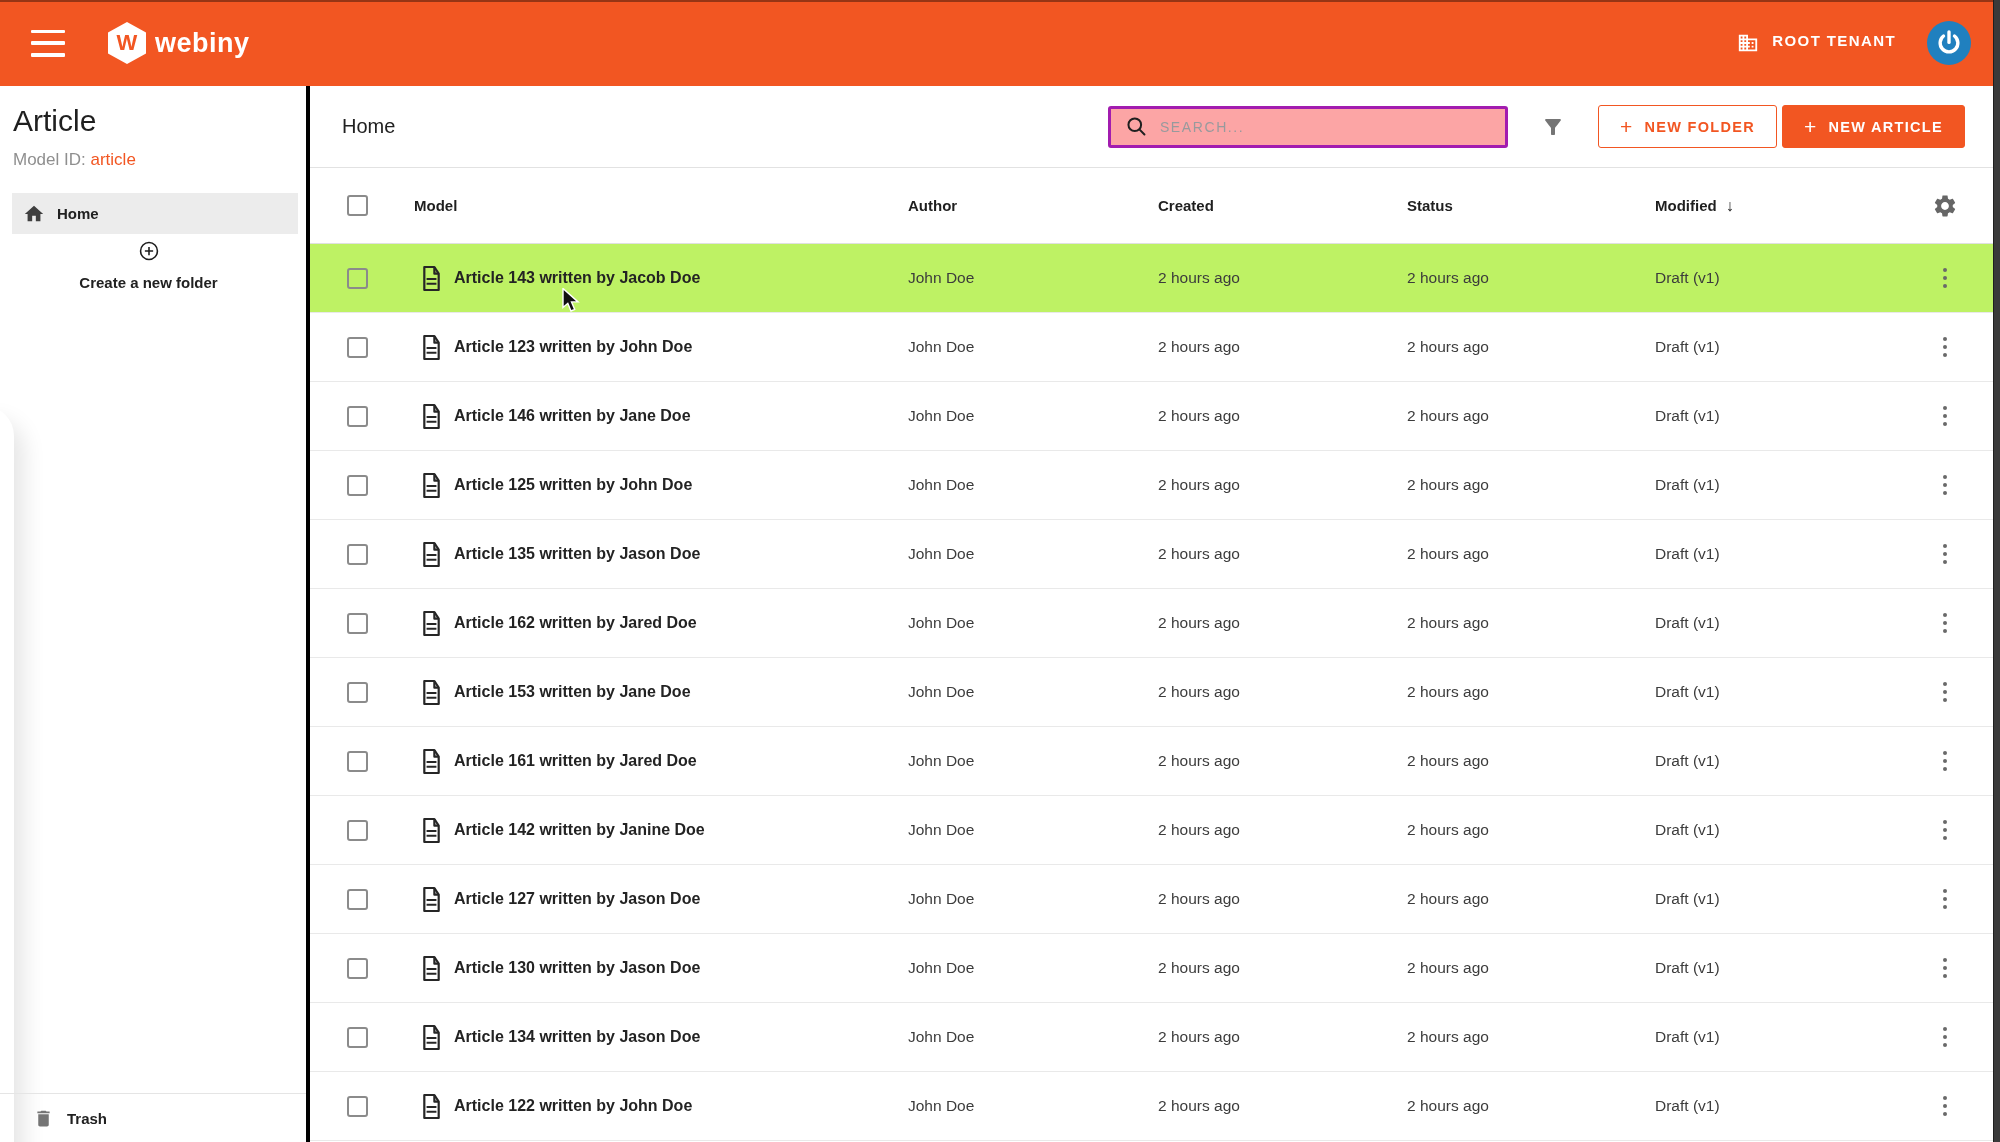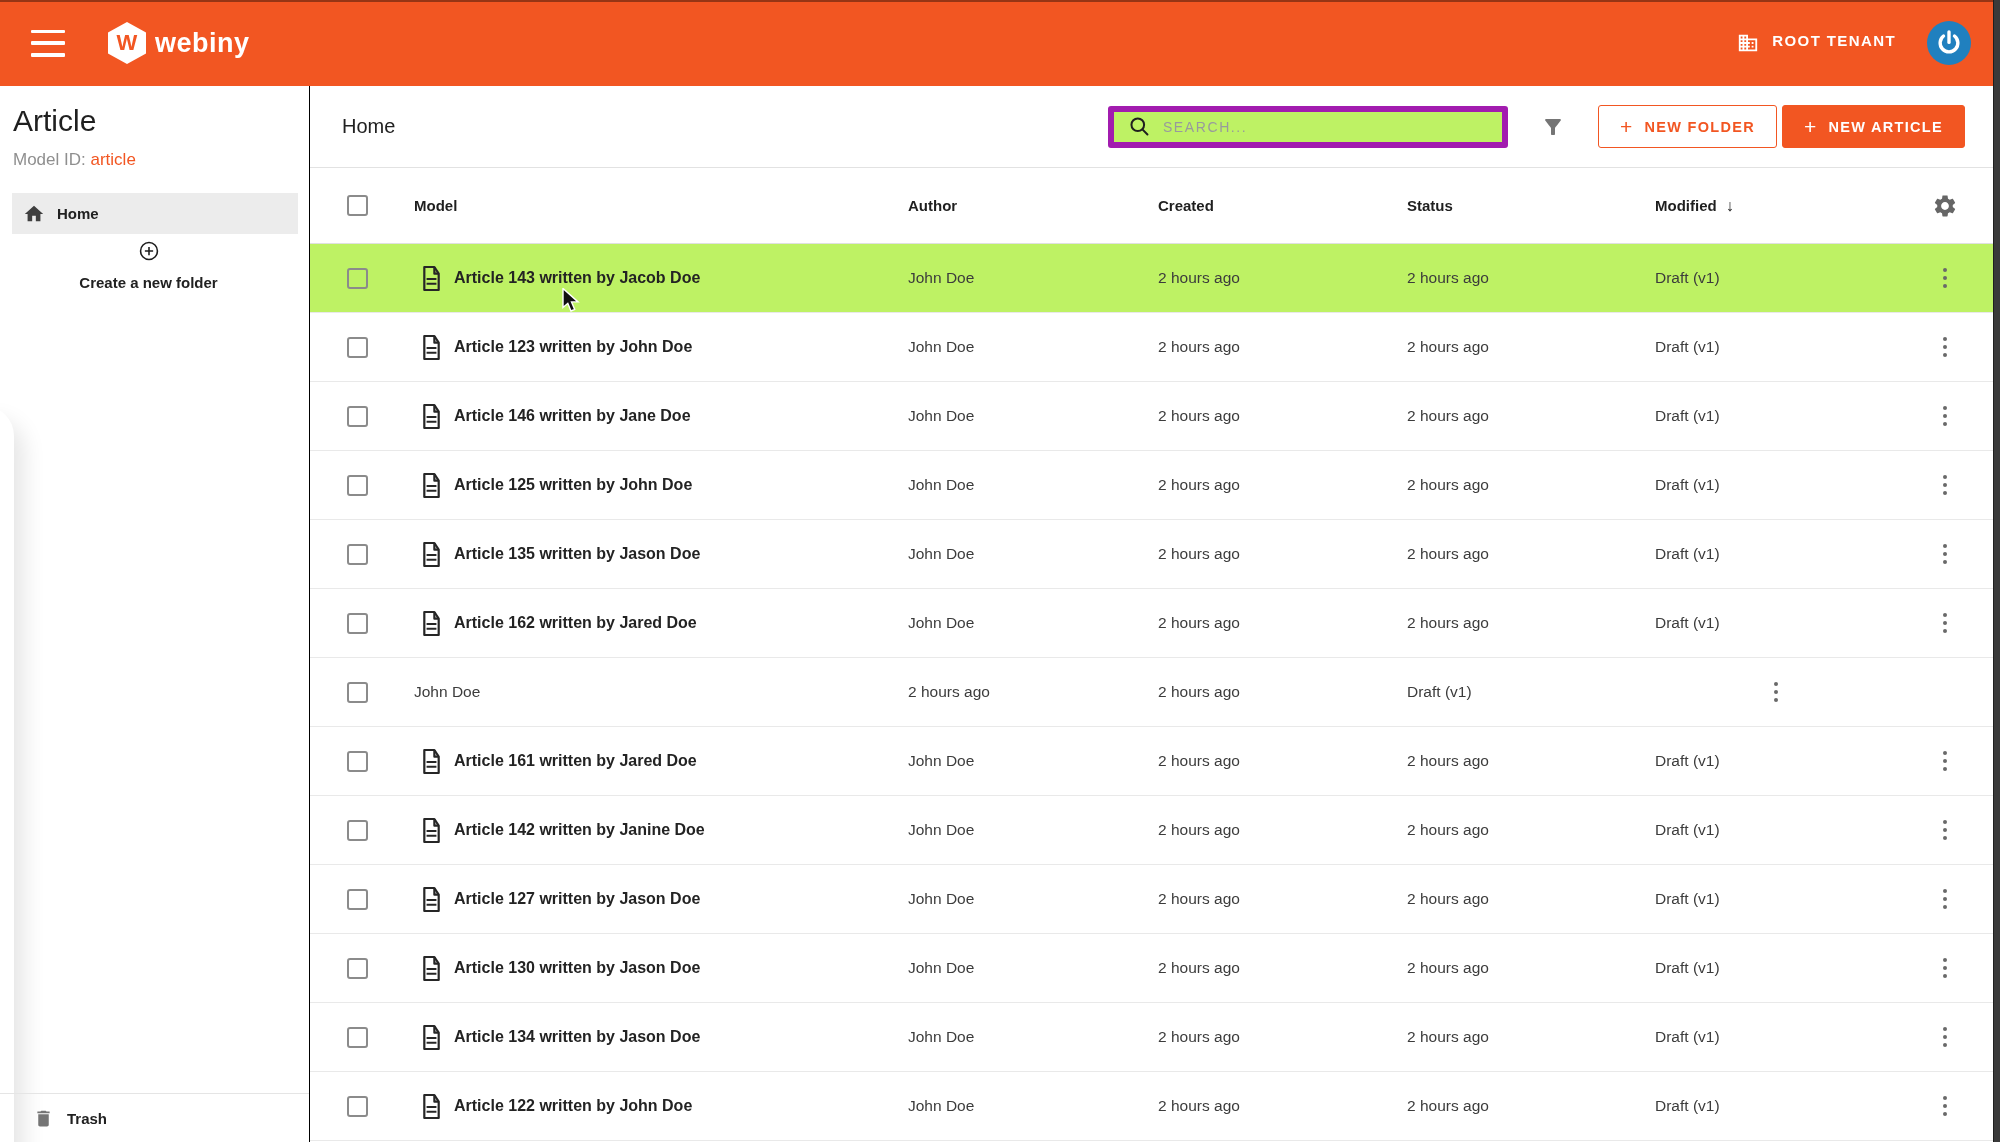--- a/index.html
+++ b/index.html
@@ -27,21 +27,21 @@
   .tenant { display: flex; gap: 13px; color: #fff; cursor: pointer; }
   .tenant-label { font-size: 15px; font-weight: 600; letter-spacing: 1.4px; }
   .avatar {
     margin-left: 31px; margin-right: 29px; width: 44px; height: 44px; border-radius: 50%;
     background: var(--avatar-blue, #2080bf); display: flex; align-items: center; justify-content: center;
   }
 
   
   .sidebar {
     position: absolute; left: 0; top: 86px; width: 310px; height: 1056px;
-    background: #fff; border-right: 1px solid #000000;
+    background: #fff; border-right: 4px solid #000000;
   }
   .sb-title { position: absolute; left: 13px; top: 18px; font-size: 30px; font-weight: 400; color: #1f1f1f; }
   .sb-model { position: absolute; left: 13px; top: 64px; font-size: 17px; color: #8f8f8f; }
   .sb-model .model-value { color: var(--primary, #f25622); }
   .sb-item { display: flex; align-items: center; font-size: 15px; font-weight: 700; color: #212121; cursor: pointer; }
   .sb-home { position: absolute; left: 12px; top: 107px; width: 286px; height: 41px; background: #ececec; padding-left: 11px; gap: 12px; }
   .sb-create { position: absolute; left: 0; top: 154px; width: 286px; height: 41px; padding-left: 11px; gap: 12px; flex-direction: column; }
   .sb-trash { position: absolute; left: 0; bottom: 0; width: 100%; height: 49px; border-top: 1px solid #e5e5e5; padding-left: 33px; gap: 13px; }
   .drawer-shadow {
     position: absolute; left: -46px; top: 320px; width: 60px; height: 840px;
@@ -50,21 +50,21 @@
 
   
   .main { position: absolute; left: 310px; top: 86px; width: 1690px; height: 1056px; background: #fff; }
   .main-header {
     height: 82px; border-bottom: 1px solid #e2e2e2;
     display: flex; align-items: center; padding: 0 35px 0 32px;
   }
   .page-title { font-size: 20px; font-weight: 400; color: #212121; }
   .main-header .spacer { flex: 1; }
   .search-box {
-    width: 400px; height: 42px; border: 6px solid #a21caf; border-radius: 3px; background: #bef264;
+    width: 400px; height: 42px; border: 3px solid #a21caf; border-radius: 3px; background: #fca5a5;
     display: flex; align-items: center; padding-left: 14px; gap: 12px;
   }
   .search-box input {
     border: none; outline: none; flex: 1; height: 100%; font-size: 14px;
     letter-spacing: 1.6px; color: #424242; background: transparent;
     font-family: "Liberation Sans", "DejaVu Sans", sans-serif;
   }
   .search-box input::placeholder { color: #989a9d; }
   .filter-btn { margin-left: 32px; width: 26px; height: 26px; display: flex; align-items: center; justify-content: center; cursor: pointer; }
   .btn {
@@ -383,20 +383,30 @@
               <i></i>
               <i></i>
               <i></i>
             </span>
       </div>
     </div>
         <div class="grid row">
       <div class="cell c-check">
             <span class="checkbox"></span>
           </div>
+      <div class="cell c-name">
+        <span class="icon">
+          <svg width="23" height="27" viewBox="0 0 24 28" fill="none" stroke="#262626" stroke-width="2.3" stroke-linejoin="round">
+                <path d="M15 2H4.5v24h15V9L15 2z"></path>
+                <path d="M15 2v7h4.5"></path>
+                <path d="M8 14.5h8M8 19.5h8" stroke-linecap="square"></path>
+              </svg>
+        </span>
+        <span class="name-text">Article 153 written by Jane Doe</span>
+      </div>
       <div class="cell plain">John Doe</div>
       <div class="cell plain">2 hours ago</div>
       <div class="cell plain">2 hours ago</div>
       <div class="cell plain">Draft (v1)</div>
       <div class="cell c-actions">
         <span class="kebab">
               <i></i>
               <i></i>
               <i></i>
             </span>

